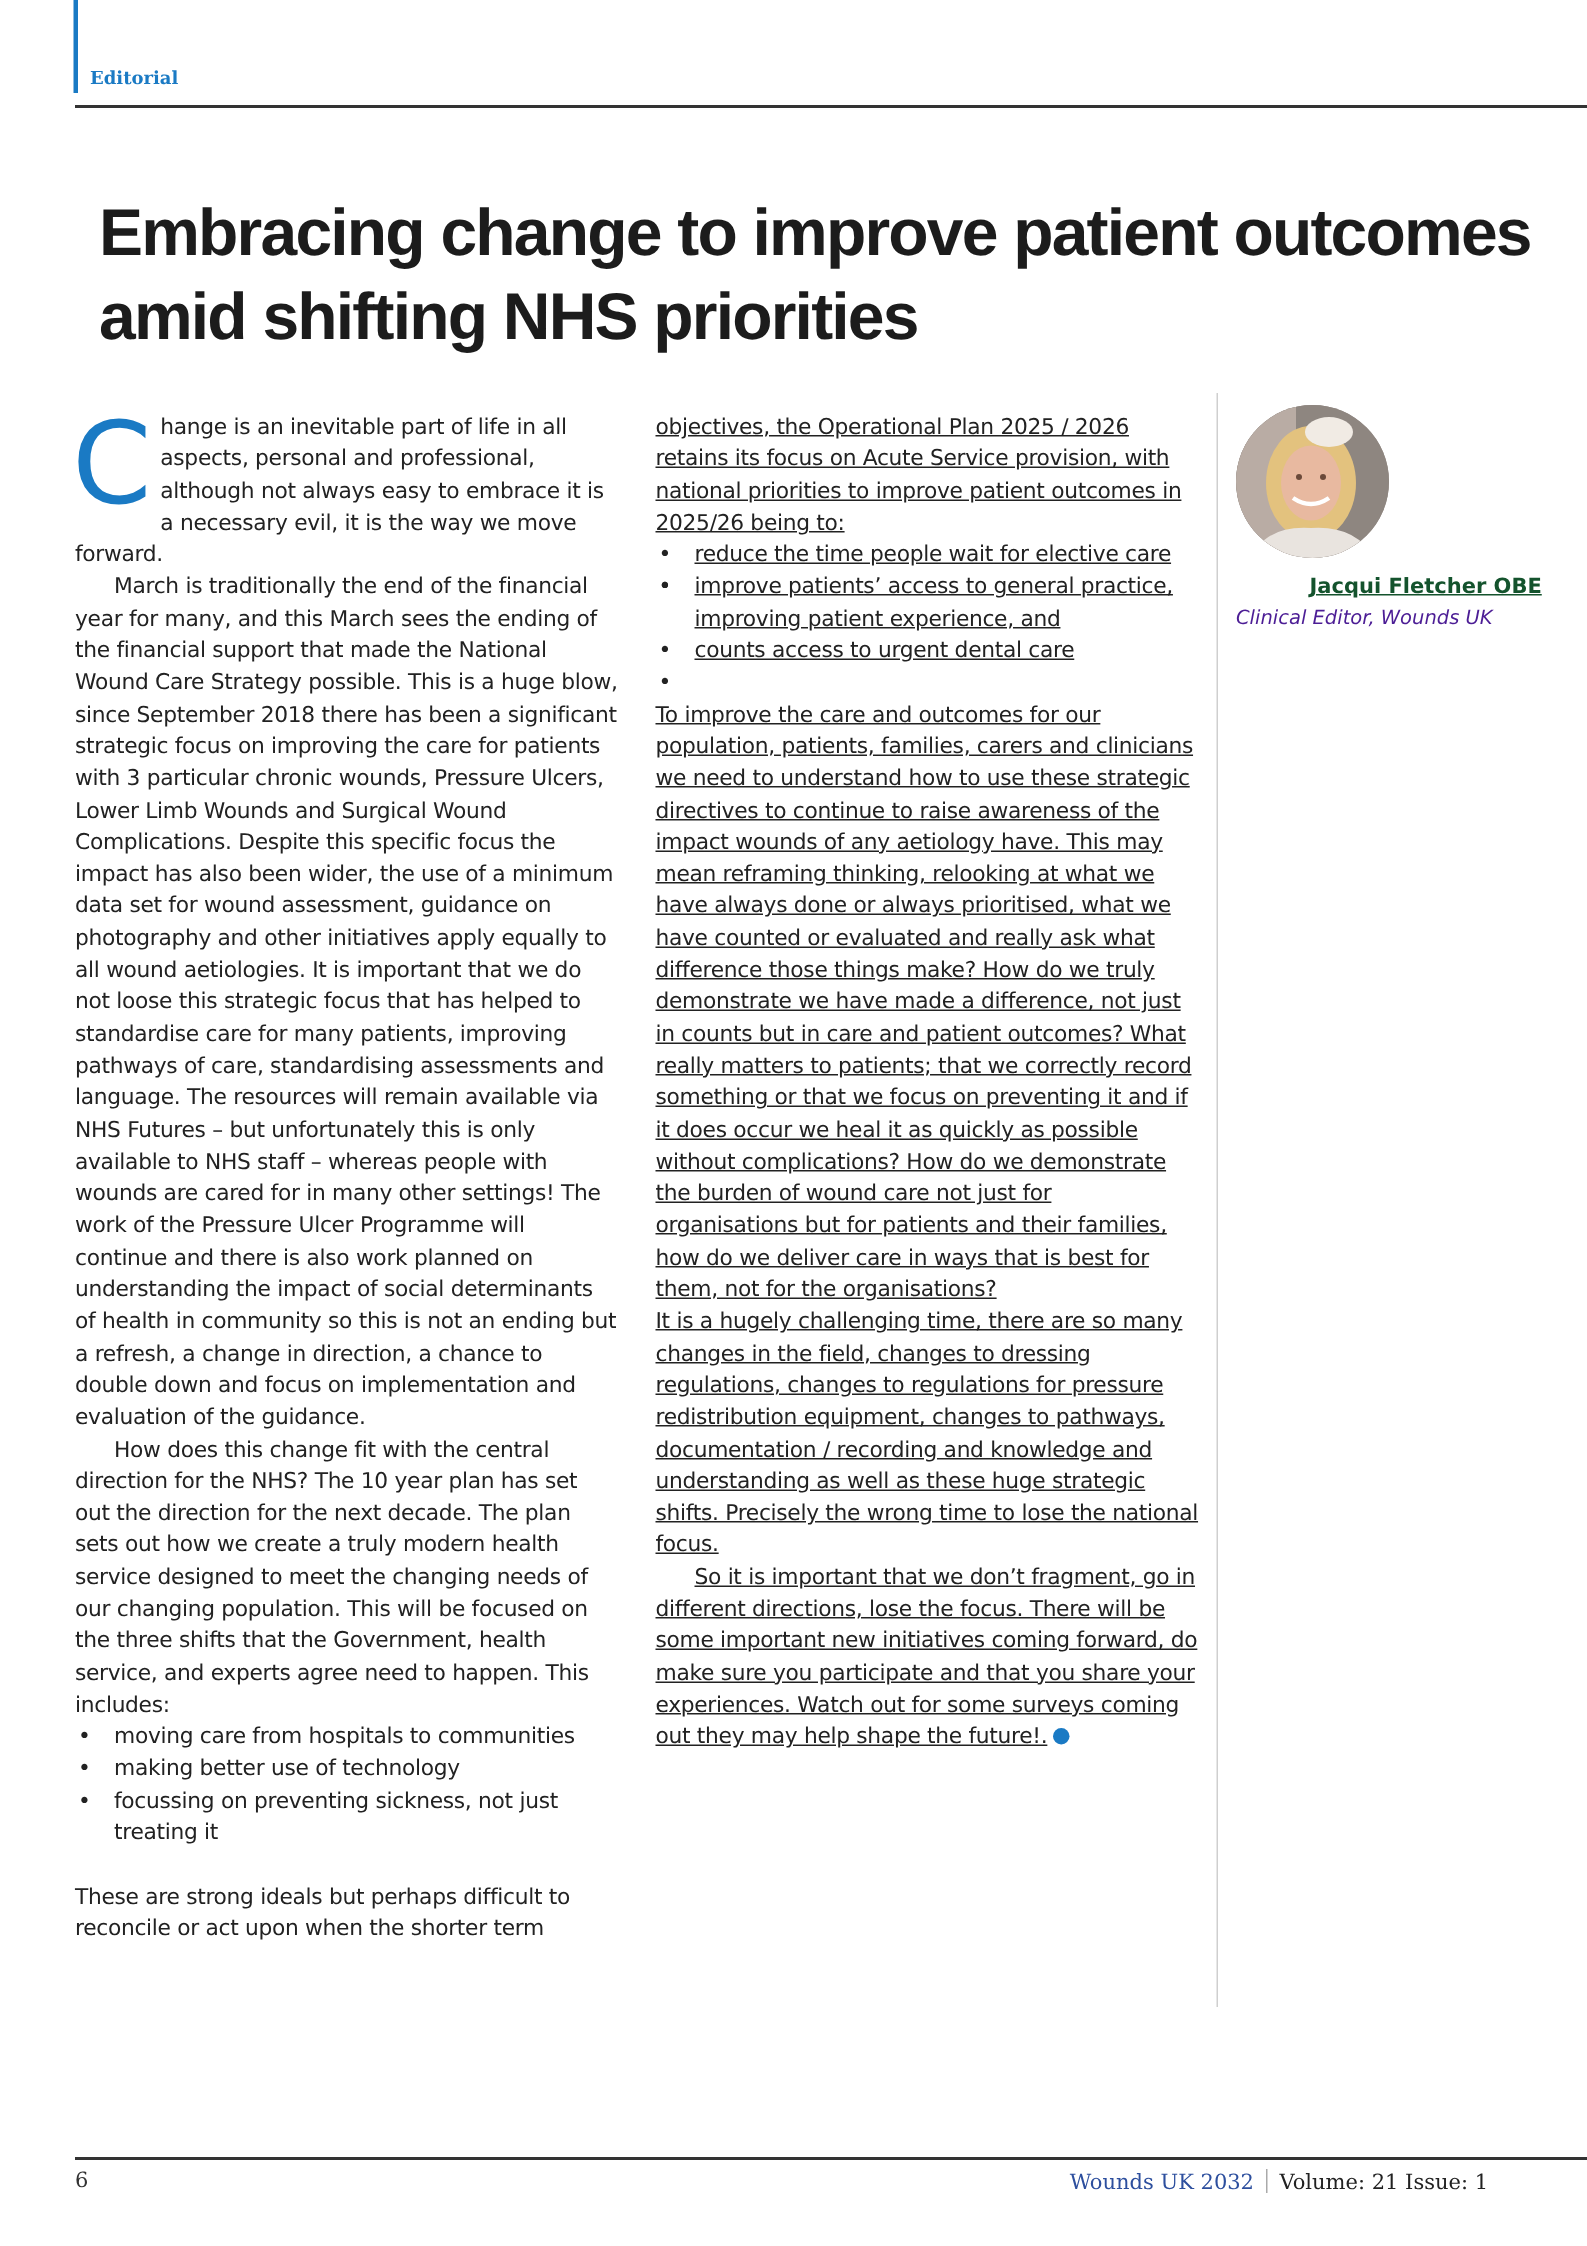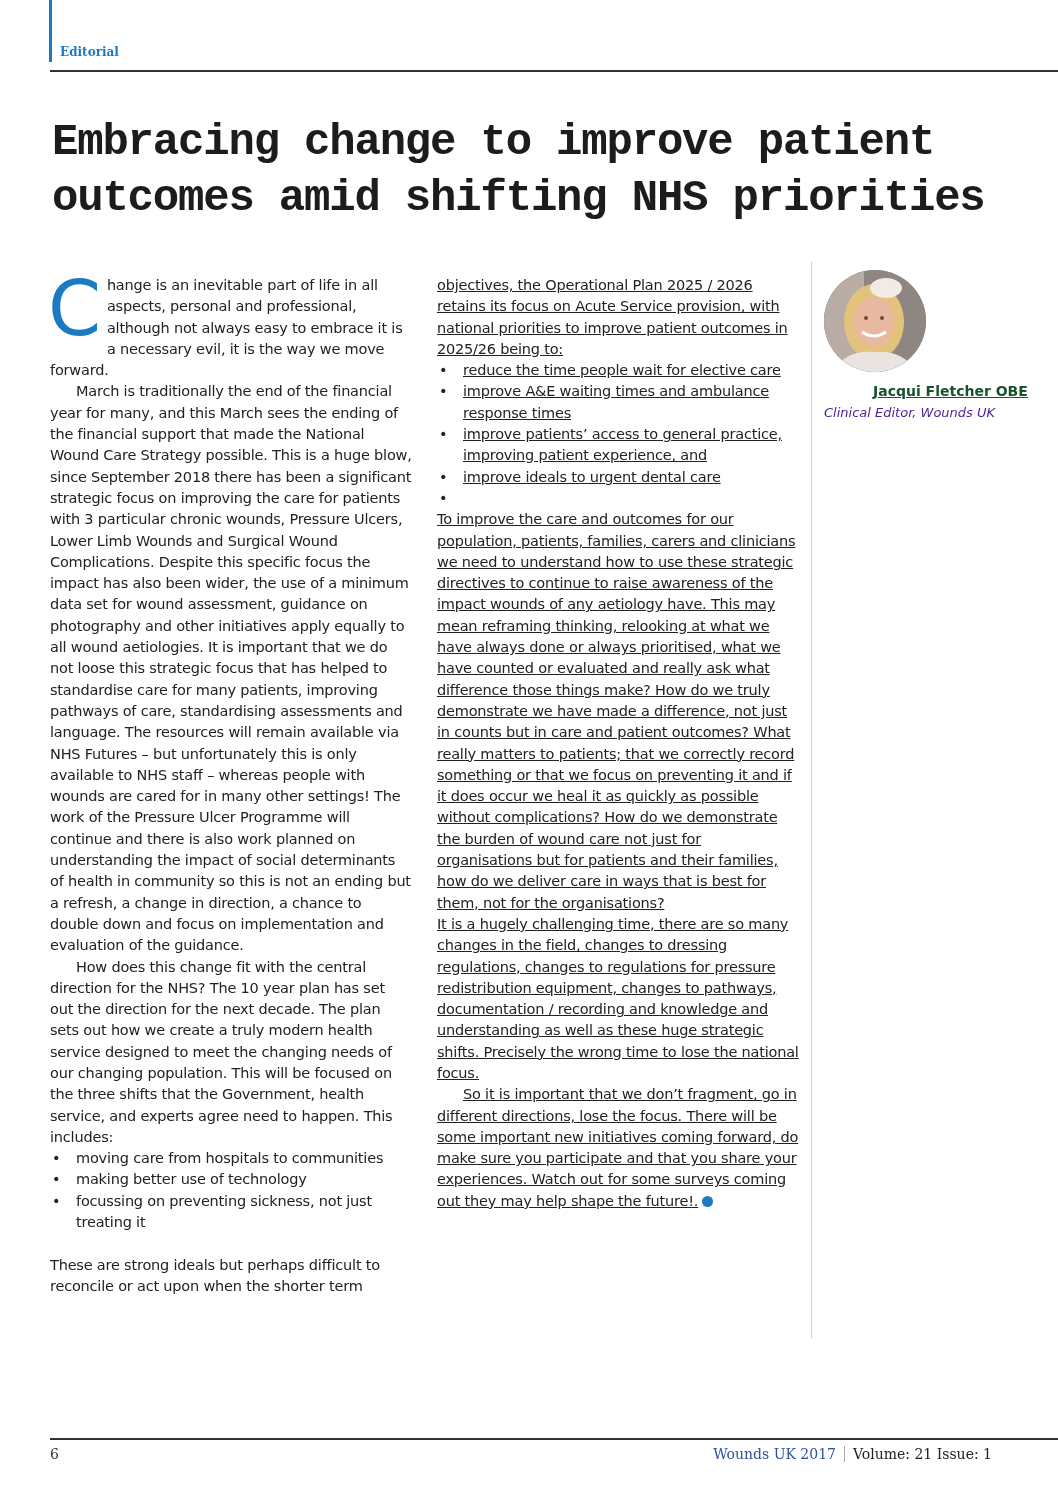--- a/index.html
+++ b/index.html
@@ -4,22 +4,22 @@
 <style>
   html, body { margin: 0; padding: 0; background: #ffffff; }
   body { width: 1058px; height: 1497px; position: relative; overflow: hidden;
          font-family: "DejaVu Sans", sans-serif; color: #1f1f1f; }
 
   .section-bar { position: absolute; left: 49px; top: 0; width: 3px; height: 62px; background: #1a7ac4; }
   .section-label { position: absolute; left: 60px; top: 45px; font-family: "DejaVu Serif", serif;
                    font-weight: bold; font-size: 12px; color: #1a7ac4; letter-spacing: 0; }
   .top-rule { position: absolute; left: 50px; top: 70px; width: 1008px; height: 2px; background: #333; }
 
-  .title { position: absolute; left: 50px; top: 112px; width: 960px; margin: 2px;
-           font-family: Liberation Mono, monospace; font-weight: bold; font-size: 44px;
+  .title { position: absolute; left: 50px; top: 112px; width: 960px; margin: 16px;
+           font-family: Liberation Sans, sans-serif; font-weight: bold; font-size: 44px;
            line-height: 56px; color: #1c1c1c; letter-spacing: -1.2px; }
 
   .col { position: absolute; top: 275px; font-size: 14.5px; line-height: 21.3px; color: #222;
          letter-spacing: -0.2px; }
   .col p { margin: 0; }
   .col-left { left: 50px; width: 362px; }
   .col-mid { left: 437px; width: 362px; text-decoration: underline; }
   .indent { text-indent: 26px; }
   .dropcap { float: left; font-size: 76px; line-height: 60px; color: #1a7ac4; font-weight: normal;
              margin: 4px 6px 0 -2px; font-family: "DejaVu Sans", sans-serif; }
@@ -67,23 +67,23 @@
     <li><span class="dot">•</span><span>focussing on preventing sickness, not just treating it</span></li>
   </ul>
   <div class="blank"></div>
   <p>These are strong ideals but perhaps difficult to reconcile or act upon when the shorter term</p>
 </div>
 
 <div class="col col-mid">
   <p>objectives, the Operational Plan 2025 / 2026 retains its focus on Acute  Service provision, with national priorities to improve patient outcomes in 2025/26 being to:</p>
   <ul class="bullets">
     <li><span class="dot">•</span><span>reduce the time people wait for elective care</span></li>
-    <li><span class="dot">•</span><span>improve A&amp;E waiting times and ambulance response times</span></li>
+    <li><span class="dot">•</span></li>
     <li><span class="dot">•</span><span>improve patients’ access to general practice, improving patient experience, and</span></li>
-    <li><span class="dot">•</span><span>improve ideals to urgent dental care</span></li>
+    <li><span class="dot">•</span><span>counts access to urgent dental care</span></li>
     <li><span class="dot">•</span></li>
   </ul>
   <div class="blank"></div>
   <p>To improve the care and outcomes  for our population, patients, families, carers and clinicians we need to understand how to use these strategic directives to continue to raise awareness of the impact wounds of any aetiology have. This may mean reframing thinking, relooking at what we have always done or always prioritised, what we have counted or evaluated and really ask what difference those things make? How do we truly demonstrate we have made a difference, not just in counts but in care and patient outcomes? What really matters to patients; that we correctly record something or that we focus on preventing it and if it does occur we heal it as quickly as possible without complications? How do we demonstrate the burden of wound care not just for organisations but for patients and their families, how do we deliver care in ways that is best for them, not for the organisations?</p>
   <p>It is a hugely challenging time, there are so many changes in the field, changes to dressing regulations, changes to regulations for pressure redistribution equipment, changes to pathways, documentation / recording and knowledge and understanding as well as these huge strategic shifts. Precisely the wrong time to lose the national focus.</p>
   <p class="indent"><span>So it is important that we don’t fragment, go in different directions, lose the focus. There will be some important new initiatives coming forward, do make sure you participate and that you share your experiences. Watch out for some surveys coming out they may help shape the future!.</span><span class="end-dot"></span></p>
 </div>
 
 <div class="col-rule"></div>
 
@@ -99,14 +99,14 @@
     <circle cx="42" cy="48" r="2" fill="#6b4a3a"></circle>
     <circle cx="58" cy="48" r="2" fill="#6b4a3a"></circle>
   </svg>
 </div>
 <div class="author-name">Jacqui Fletcher OBE</div>
 <div class="author-role">Clinical Editor, Wounds UK</div>
 
 <div class="bottom-rule"></div>
 <div class="page-num">6</div>
 <div class="footer-right">
-  <span class="journal">Wounds UK 2017</span><span class="footer-sep"></span><span class="volume">Volume: 21 Issue: 1</span>
+  <span class="journal">Wounds UK 2032</span><span class="footer-sep"></span><span class="volume">Volume: 21 Issue: 1</span>
 </div>
 
 </body></html>

